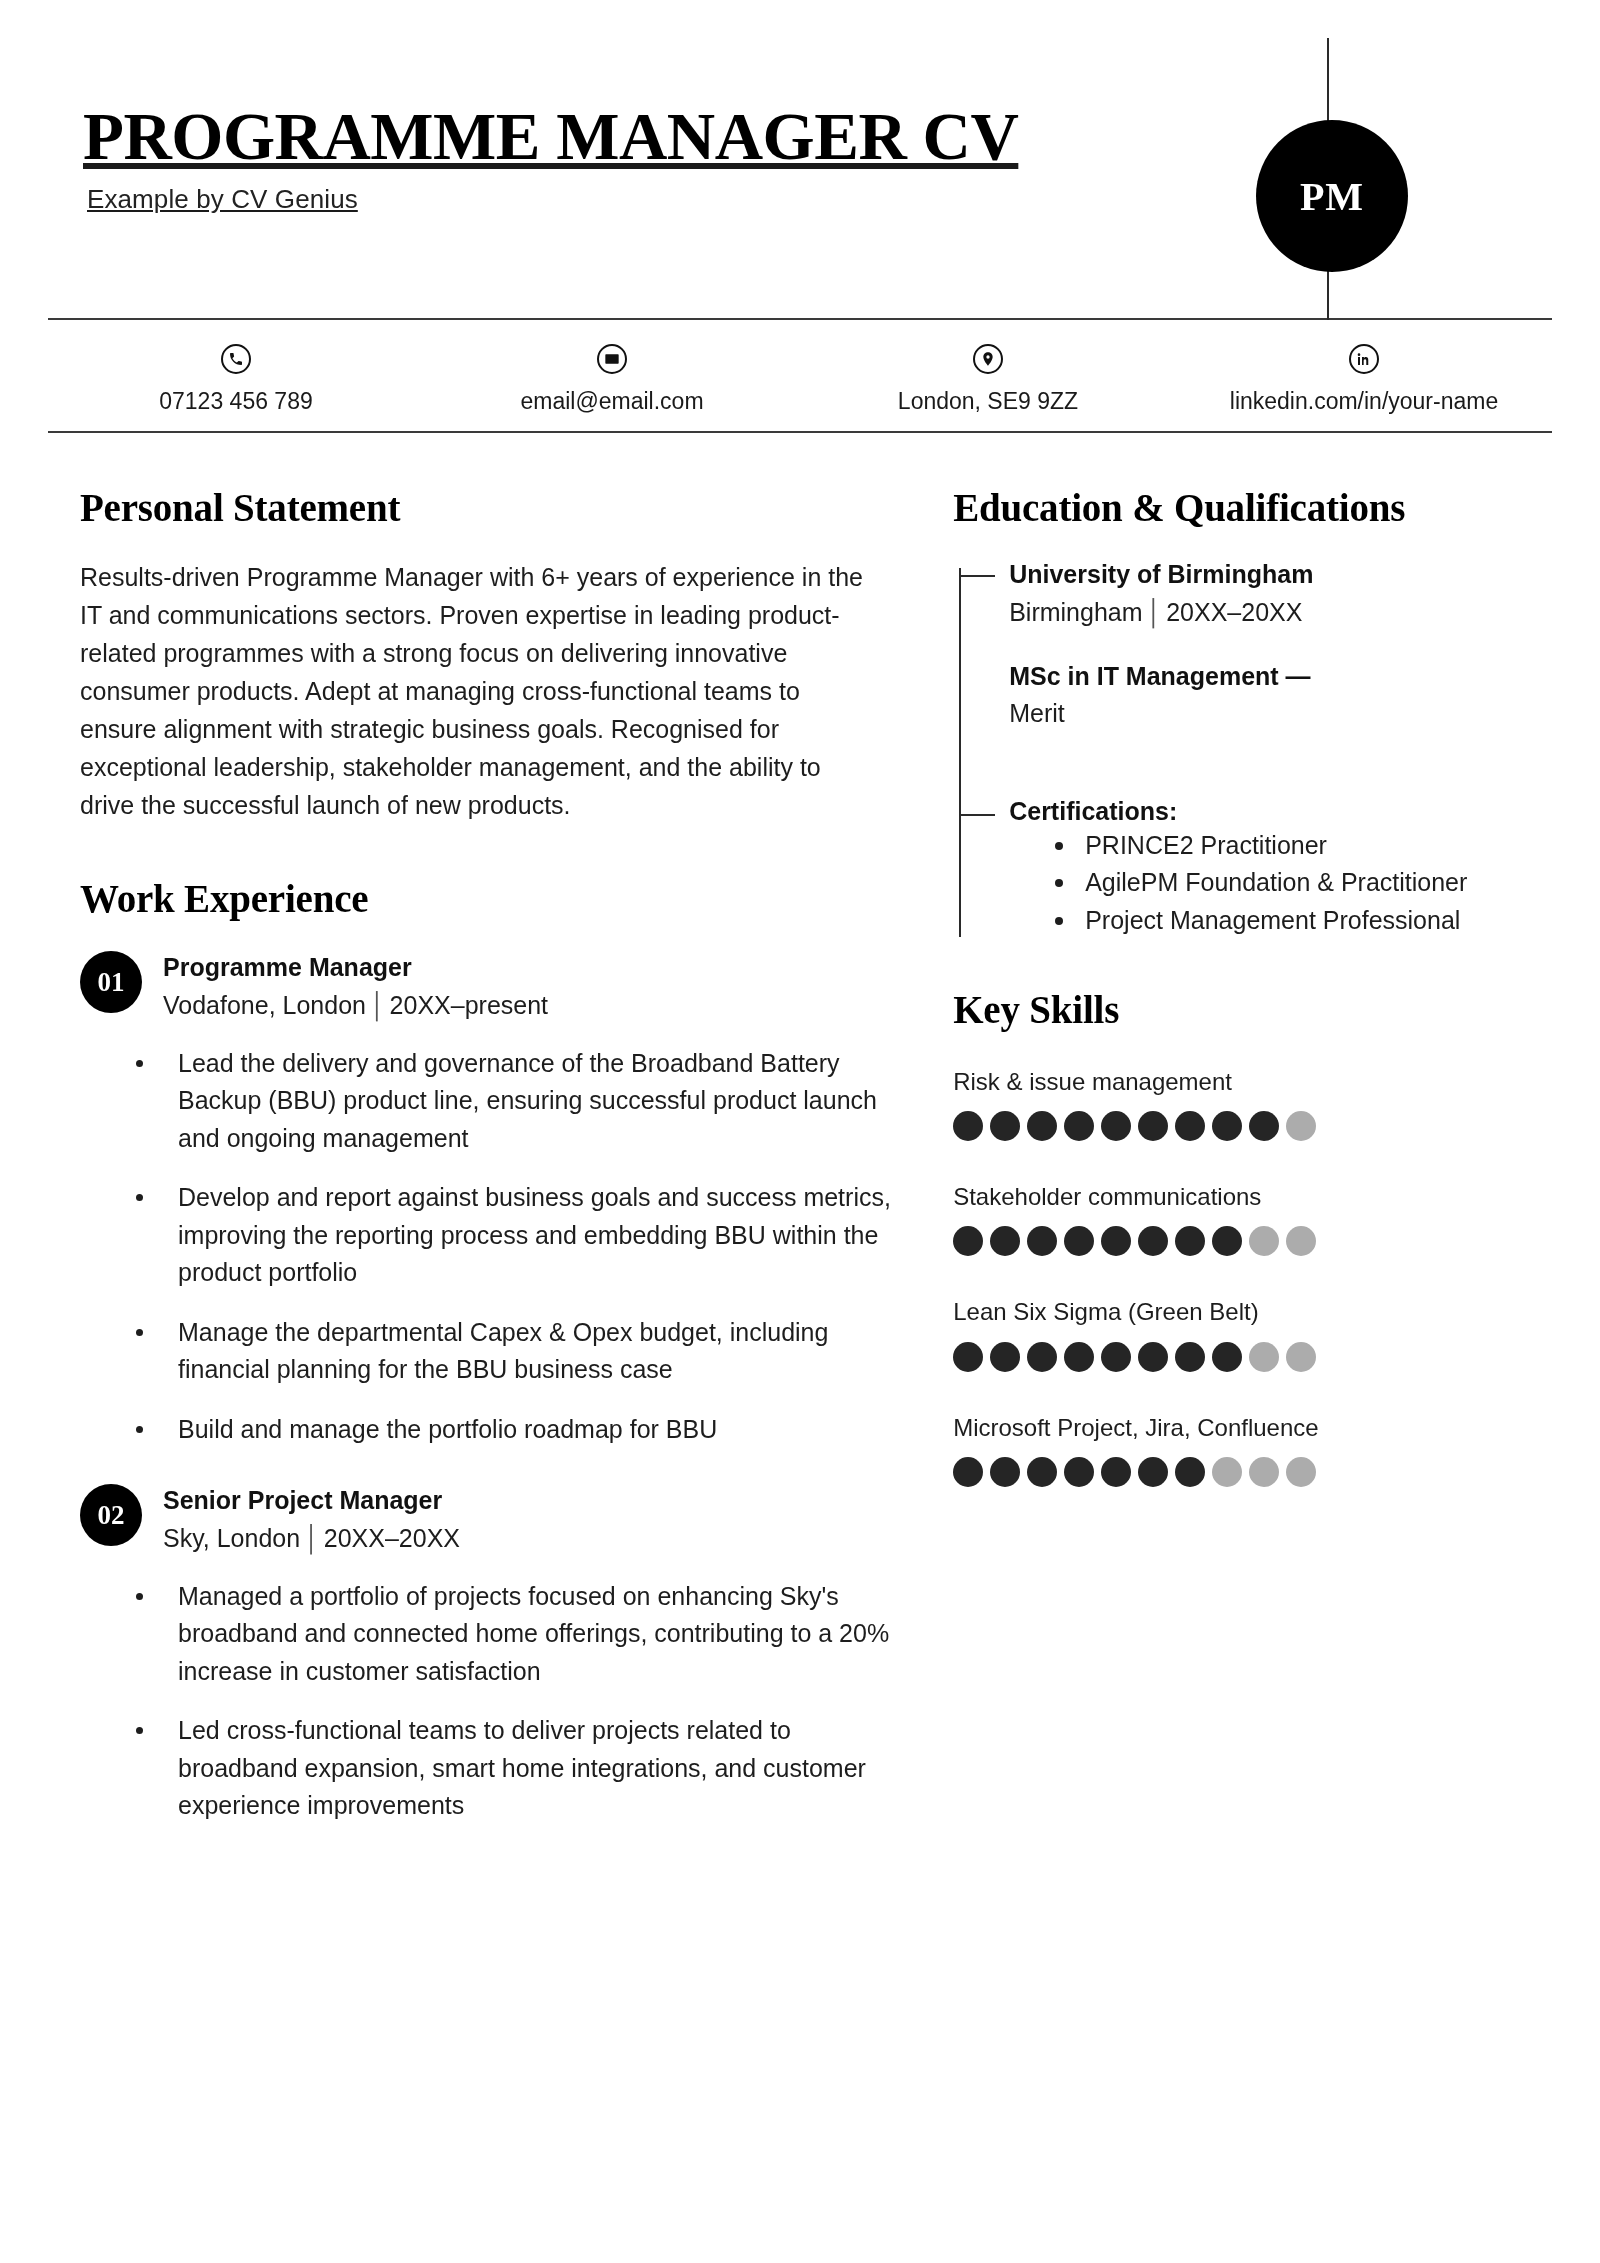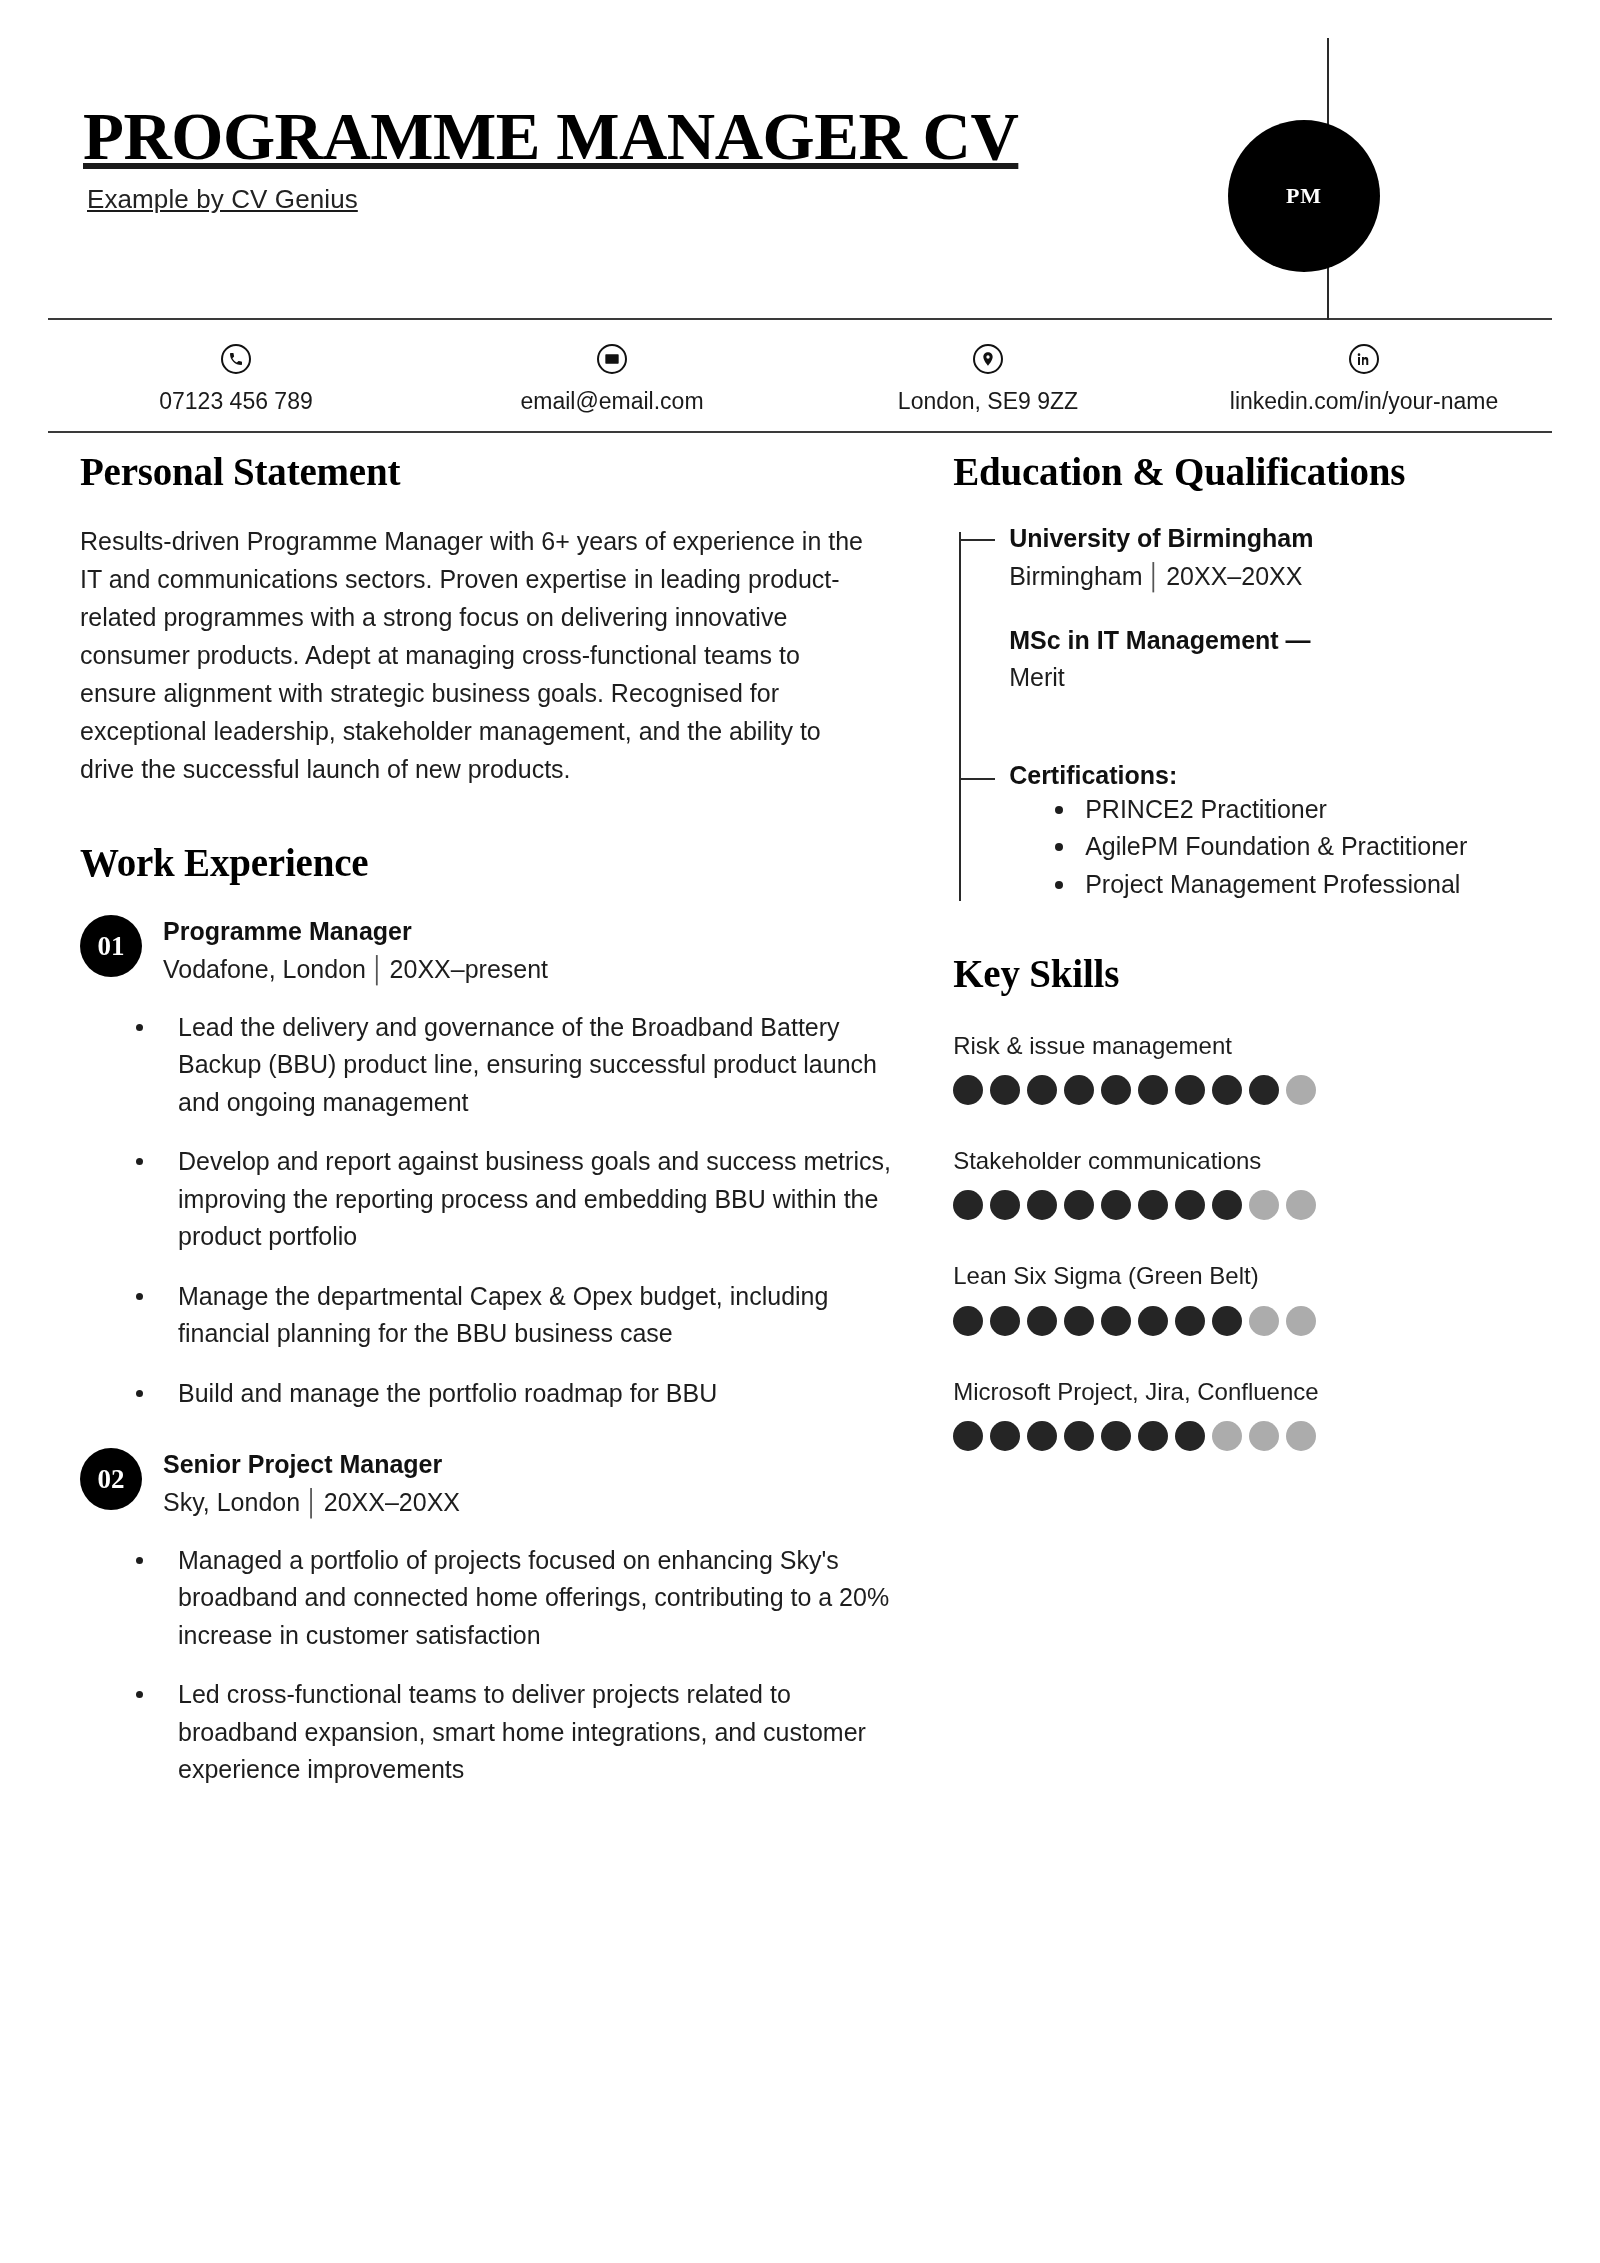--- a/index.html
+++ b/index.html
@@ -62,33 +62,33 @@
   .cv-subtitle {
     font-size: 26px;
     font-weight: 400;
     color: #222222;
     margin: 8px 0 0 4px;
     letter-spacing: 0.1px;
   }
 
   .pm-badge {
     position: absolute;
-    left: 1228px;
+    left: 1256px;
     top: 120px;
     width: 152px;
     height: 152px;
     border-radius: 50%;
     background: #000000;
     color: #ffffff;
     display: flex;
     align-items: center;
     justify-content: center;
     font-family: "Liberation Serif", serif;
     font-weight: 700;
-    font-size: 22px;
+    font-size: 40px;
     letter-spacing: 1px;
     z-index: 3;
   }
 
   
   .rule {
     height: 2px;
     background: #3a3a3a;
     margin: 0 48px;
   }
@@ -120,21 +120,21 @@
 
   .contact-text {
     font-size: 23px;
     color: #1a1a1a;
     white-space: nowrap;
   }
 
   
   .columns {
     display: flex;
-    padding: 16px 48px 0 48px;
+    padding: 52px 48px 0 48px;
   }
 
   .col-left  { width: 925px; padding-right: 40px; padding-left: 32px; }
   .col-right { width: 627px; padding-left: 8px; }
 
   .section-title {
     font-family: "Liberation Serif", serif;
     font-weight: 700;
     font-size: 39px;
     color: #000000;

